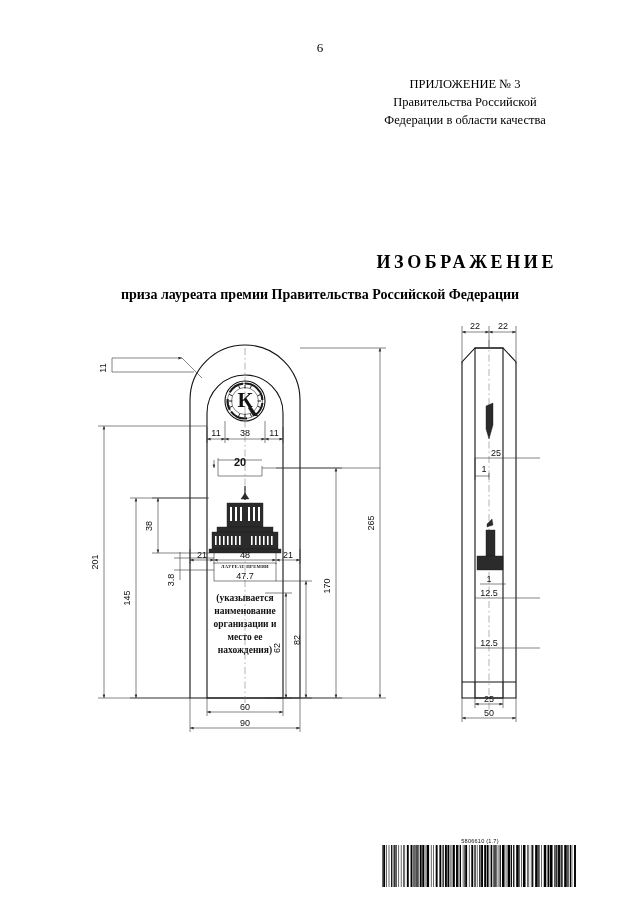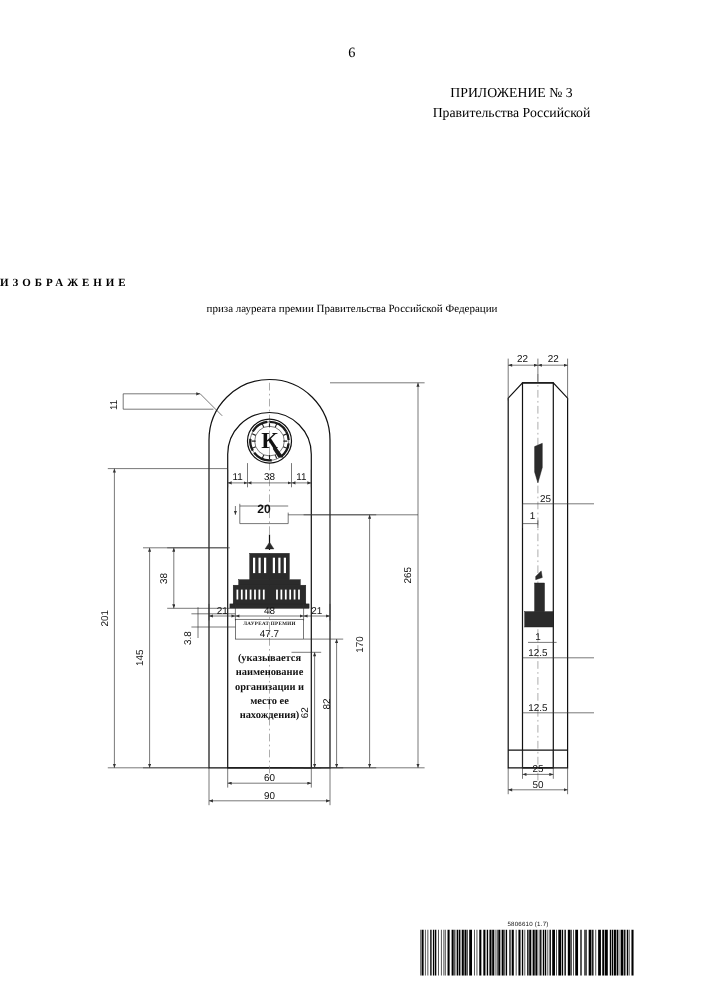--- a/index.html
+++ b/index.html
@@ -42,33 +42,33 @@
     font-size: 12.5px;
     line-height: 1.42;
   }
 
   
   #doc-title {
     position: absolute;
     top: 252px;
     left: 0;
     width: 557px;
-    text-align: left;
-    font-size: 10px;
+    text-align: right;
+    font-size: 18px;
     font-weight: bold;
     letter-spacing: 3.6px;
   }
   #doc-subtitle {
     position: absolute;
-    top: 275px;
+    top: 285px;
     left: 70px;
     width: 500px;
     text-align: center;
-    font-size: 10px;
-    font-weight: normal;
+    font-size: 14px;
+    font-weight: bold;
     line-height: 1.45;
   }
 
   
   #drawing {
     position: absolute;
     top: 318px;
     left: 90px;
     width: 500px;
     height: 420px;
@@ -98,20 +98,21 @@
 </head>
 <body>
 
 <div class="page">
 
   <div id="page-number">6</div>
 
   <div id="appendix-block">
     <div>ПРИЛОЖЕНИЕ № 3</div>
     <div>Правительства Российской</div>
+    <div>Федерации в области качества</div>
   </div>
 
   <div id="doc-title">ИЗОБРАЖЕНИЕ</div>
 
   <div id="doc-subtitle">
     <div>приза лауреата премии Правительства Российской Федерации</div>
   </div>
 
   <div id="drawing">
     <svg width="500" height="420" viewBox="0 0 500 420" xmlns="http://www.w3.org/2000/svg">

